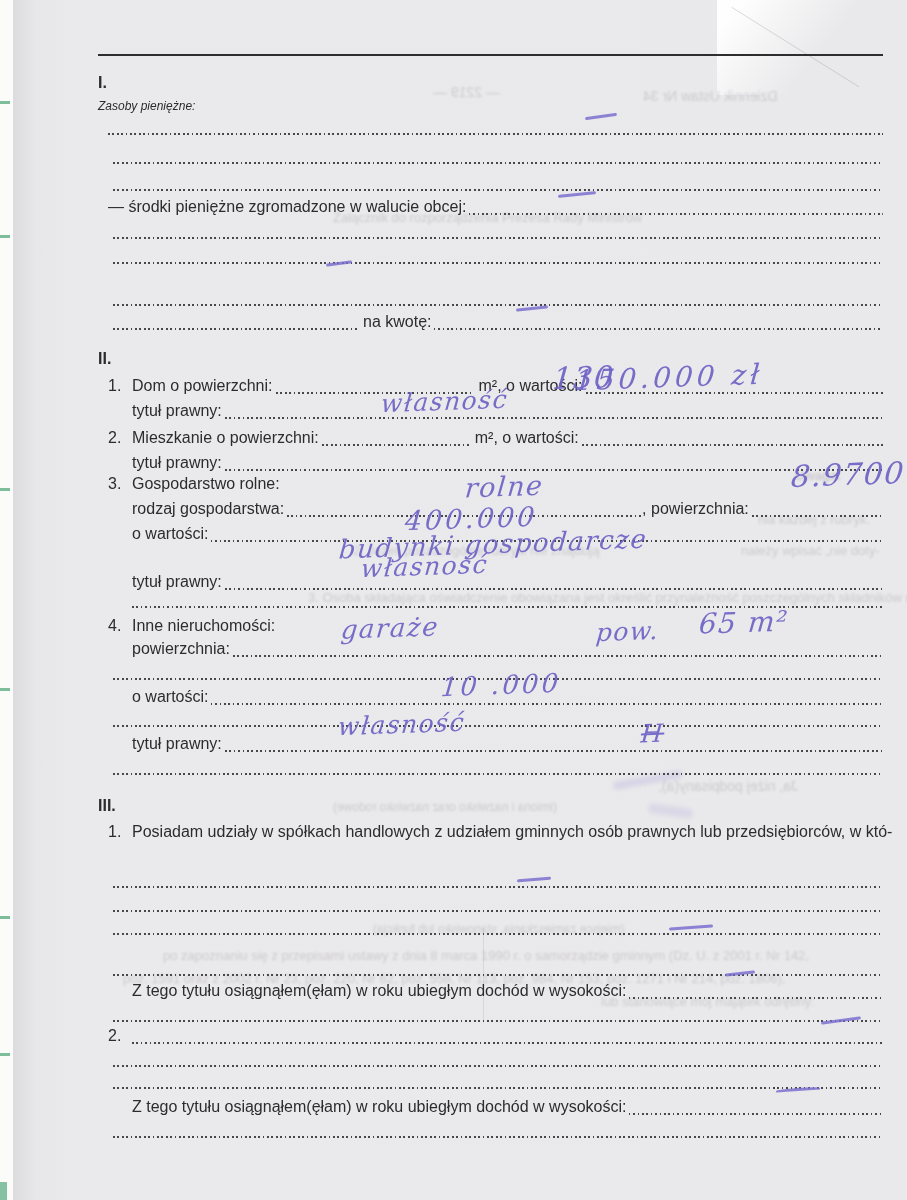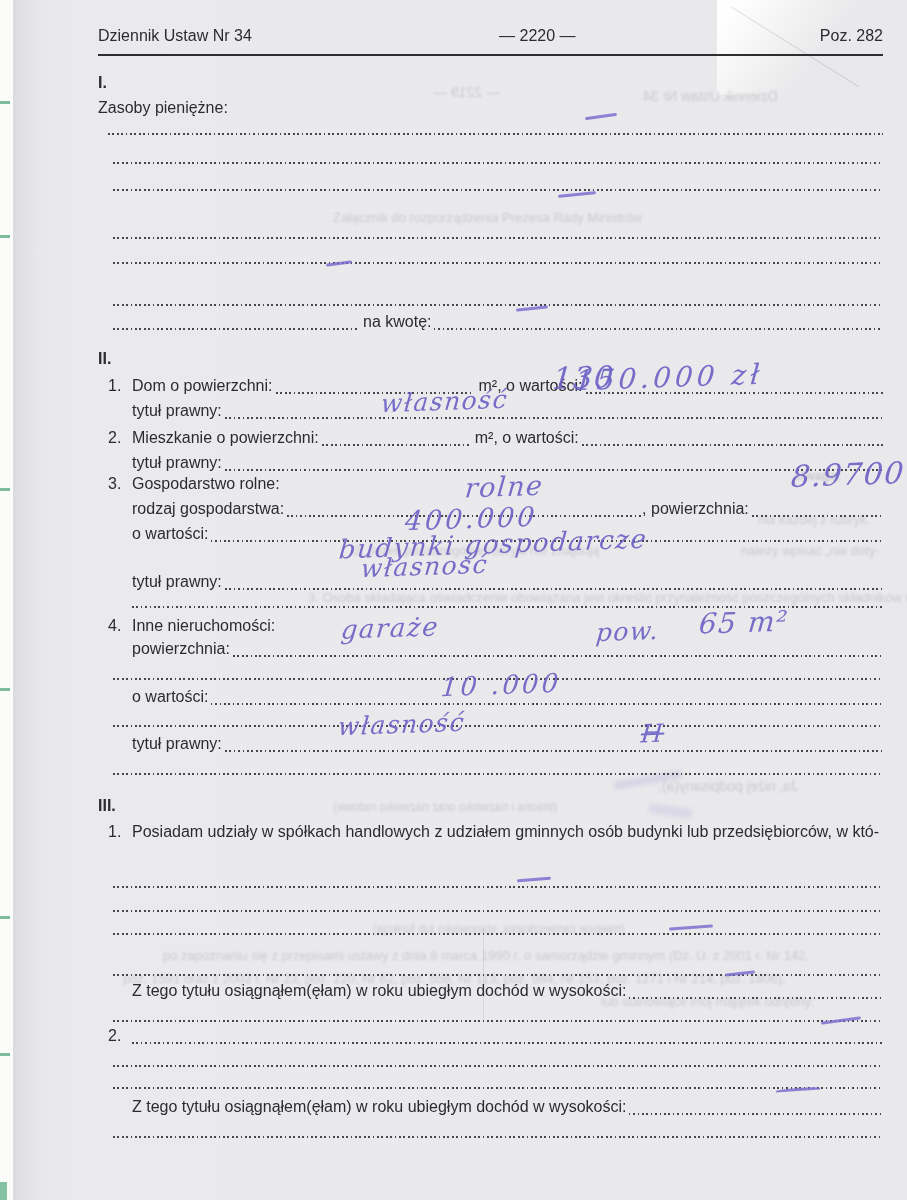--- a/index.html
+++ b/index.html
@@ -18,21 +18,21 @@
 
   .row{position:absolute;display:flex;align-items:flex-end;color:#2c2c30;font-size:16px;line-height:1.25;}
   .lb{white-space:nowrap;padding-right:3px;}
   .num{flex:0 0 24px;white-space:nowrap;}
   .dots{flex:1 1 auto;height:14px;margin-bottom:2px;
         background:repeating-linear-gradient(90deg,#46464b 0 1.7px,transparent 1.7px 4.4px) bottom/100% 2.2px no-repeat;}
   .dfix{flex:0 0 auto;}
   .dline{position:absolute;height:14px;
         background:repeating-linear-gradient(90deg,#46464b 0 1.7px,transparent 1.7px 4.4px) bottom/100% 2.2px no-repeat;}
   .roman{position:absolute;font-weight:bold;color:#2c2c30;font-size:16px;}
-  .plain{position:absolute;color:#2c2c30;font-size:16px;}
+  .plain{position:absolute;color:#2c2c30;font-size:12px;font-style:italic;}
   .hdr-rule{position:absolute;left:85px;right:24px;top:54px;border-top:2.5px solid #2e2e31;}
 
   .hw{position:absolute;font-family:"DejaVu Serif",serif;font-style:italic;color:#6e63c6;
       transform:rotate(-2deg) skewX(-7deg);letter-spacing:1.5px;opacity:.92;white-space:nowrap;}
   .strike{text-decoration:line-through;}
   .pm{position:absolute;height:3px;border-radius:3px;background:#7a70cf;opacity:.85;}
   .pmb{position:absolute;border-radius:8px;background:#7a70cf;filter:blur(2px);}
 
   .bl{position:absolute;color:#93909b;opacity:.35;filter:blur(1.1px);font-size:14px;white-space:nowrap;}
   .blm{transform:scaleX(-1);}
@@ -67,36 +67,35 @@
     <div class="bl" style="left:295px;top:590px;font-size:13px">3. Osoba składająca oświadczenie obowiązana jest określić przynależność poszczególnych składników majątkowych</div>
     <div class="bl blm" style="left:645px;top:778px;font-size:14px">Ja, niżej podpisany(a),</div>
     <div class="bl blm" style="left:320px;top:800px;font-size:12px">(imiona i nazwisko oraz nazwisko rodowe)</div>
     <div class="bl blm" style="left:360px;top:922px;font-size:12px">(miejsce zamieszkania, stanowisko lub funkcja)</div>
     <div class="bl" style="left:150px;top:948px;font-size:13px">po zapoznaniu się z przepisami ustawy z dnia 8 marca 1990 r. o samorządzie gminnym (Dz. U. z 2001 r. Nr 142,</div>
     <div class="bl" style="left:110px;top:971px;font-size:13px">poz. 1591 oraz z 2002 r. Nr 23, poz. 220, Nr 62, poz. 558, Nr 113, poz. 984, Nr 153, poz. 1271 i Nr 214, poz. 1806),</div>
     <div class="bl" style="left:588px;top:994px;font-size:13px">lub stanowiące mój majątek odrębny:</div>
     <div class="pmb" style="left:600px;top:776px;width:70px;height:8px;opacity:.16;transform:rotate(-10deg)"></div>
     <div class="pmb" style="left:635px;top:806px;width:45px;height:10px;opacity:.13;transform:rotate(8deg)"></div>
 
-    <div class="row" style="left:85px;right:24px;top:26px">
-      <span class="lb">Dziennik Ustaw Nr 34</span>
-      <span style="flex:1;text-align:center">— 2220 —</span>
-      <span class="lb" style="padding-right:0">Poz. 282</span>
-    </div>
     <div class="hdr-rule"></div>
 
     <div class="roman" style="left:85px;top:74px">I.</div>
     <div class="plain" style="left:85px;top:99px">Zasoby pieniężne:</div>
 
     <div class="row" style="left:95px;right:24px;top:121px">
       <span class="dots"></span>
     </div>
     <div class="dline" style="left:100px;right:24px;top:150px"></div>
     <div class="dline" style="left:100px;right:24px;top:177px"></div>
 
+    <div class="row" style="left:95px;right:24px;top:197px">
+      <span class="lb">— środki pieniężne zgromadzone w walucie obcej:</span>
+      <span class="dots"></span>
+    </div>
     <div class="dline" style="left:100px;right:24px;top:225px"></div>
     <div class="dline" style="left:100px;right:24px;top:250px"></div>
 
     <div class="dline" style="left:100px;right:24px;top:292px"></div>
 
     <div class="row" style="left:100px;right:24px;top:312px">
       <span class="dots dfix" style="width:245px"></span>
       <span class="lb" style="padding-left:5px">na kwotę:</span>
       <span class="dots"></span>
     </div>
@@ -166,21 +165,21 @@
     <div class="row" style="left:119px;right:24px;top:734px">
       <span class="lb">tytuł prawny:</span>
       <span class="dots"></span>
     </div>
     <div class="dline" style="left:100px;right:24px;top:761px"></div>
 
     <div class="roman" style="left:85px;top:797px">III.</div>
 
     <div class="row" style="left:95px;right:24px;top:822px">
       <span class="num">1.</span>
-      <span class="lb">Posiadam udziały w spółkach handlowych z udziałem gminnych osób budynki lub przedsiębiorców, w któ-</span>
+      <span class="lb">Posiadam udziały w spółkach handlowych z udziałem gminnych osób prawnych lub przedsiębiorców, w któ-</span>
     </div>
     <div class="dline" style="left:100px;right:24px;top:874px"></div>
     <div class="dline" style="left:100px;right:24px;top:898px"></div>
     <div class="dline" style="left:100px;right:24px;top:921px"></div>
 
     <div class="dline" style="left:100px;right:24px;top:962px"></div>
     <div class="row" style="left:119px;right:24px;top:981px">
       <span class="lb">Z tego tytułu osiągnąłem(ęłam) w roku ubiegłym dochód w wysokości:</span>
       <span class="dots"></span>
     </div>

